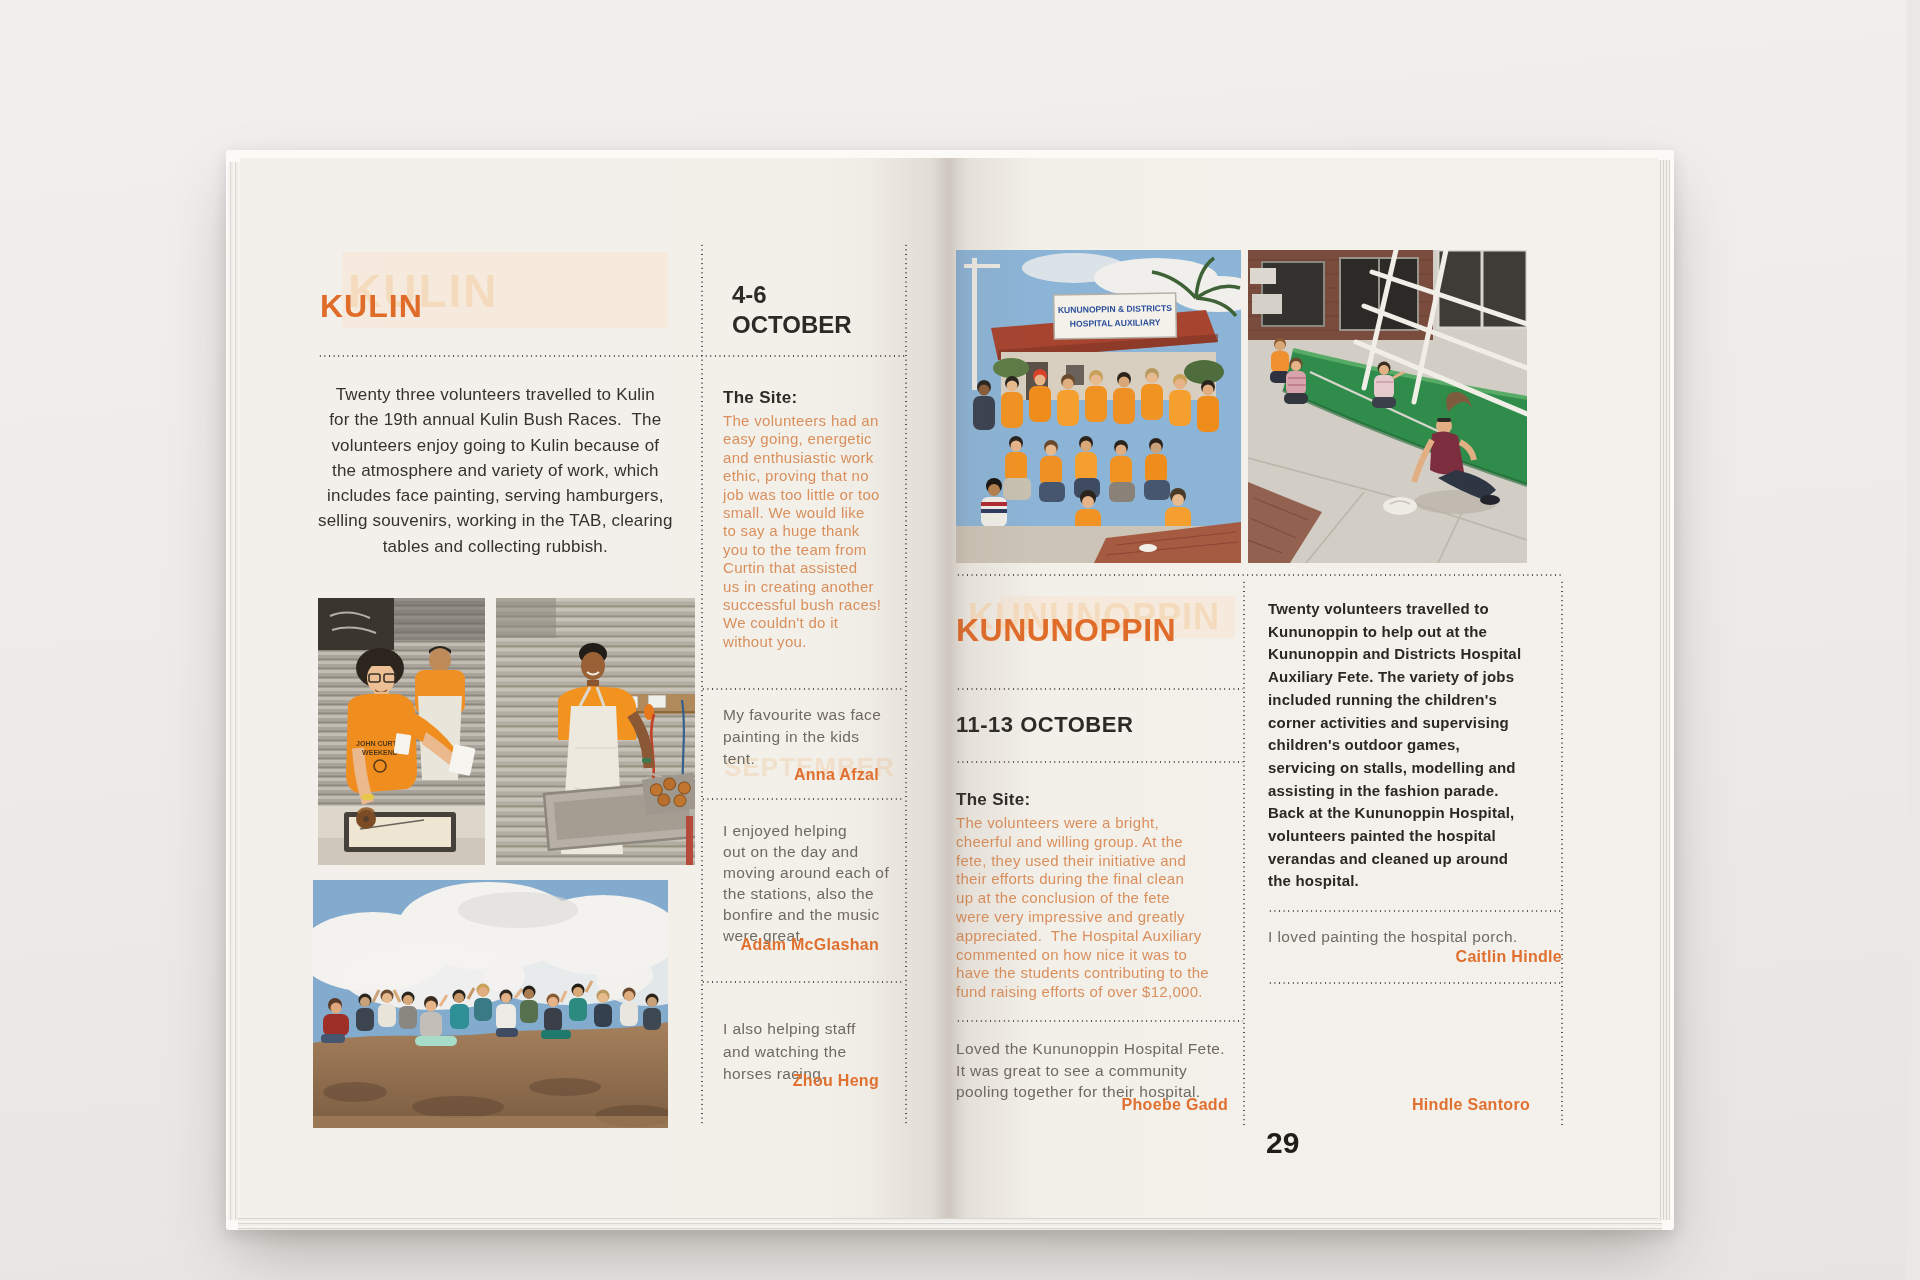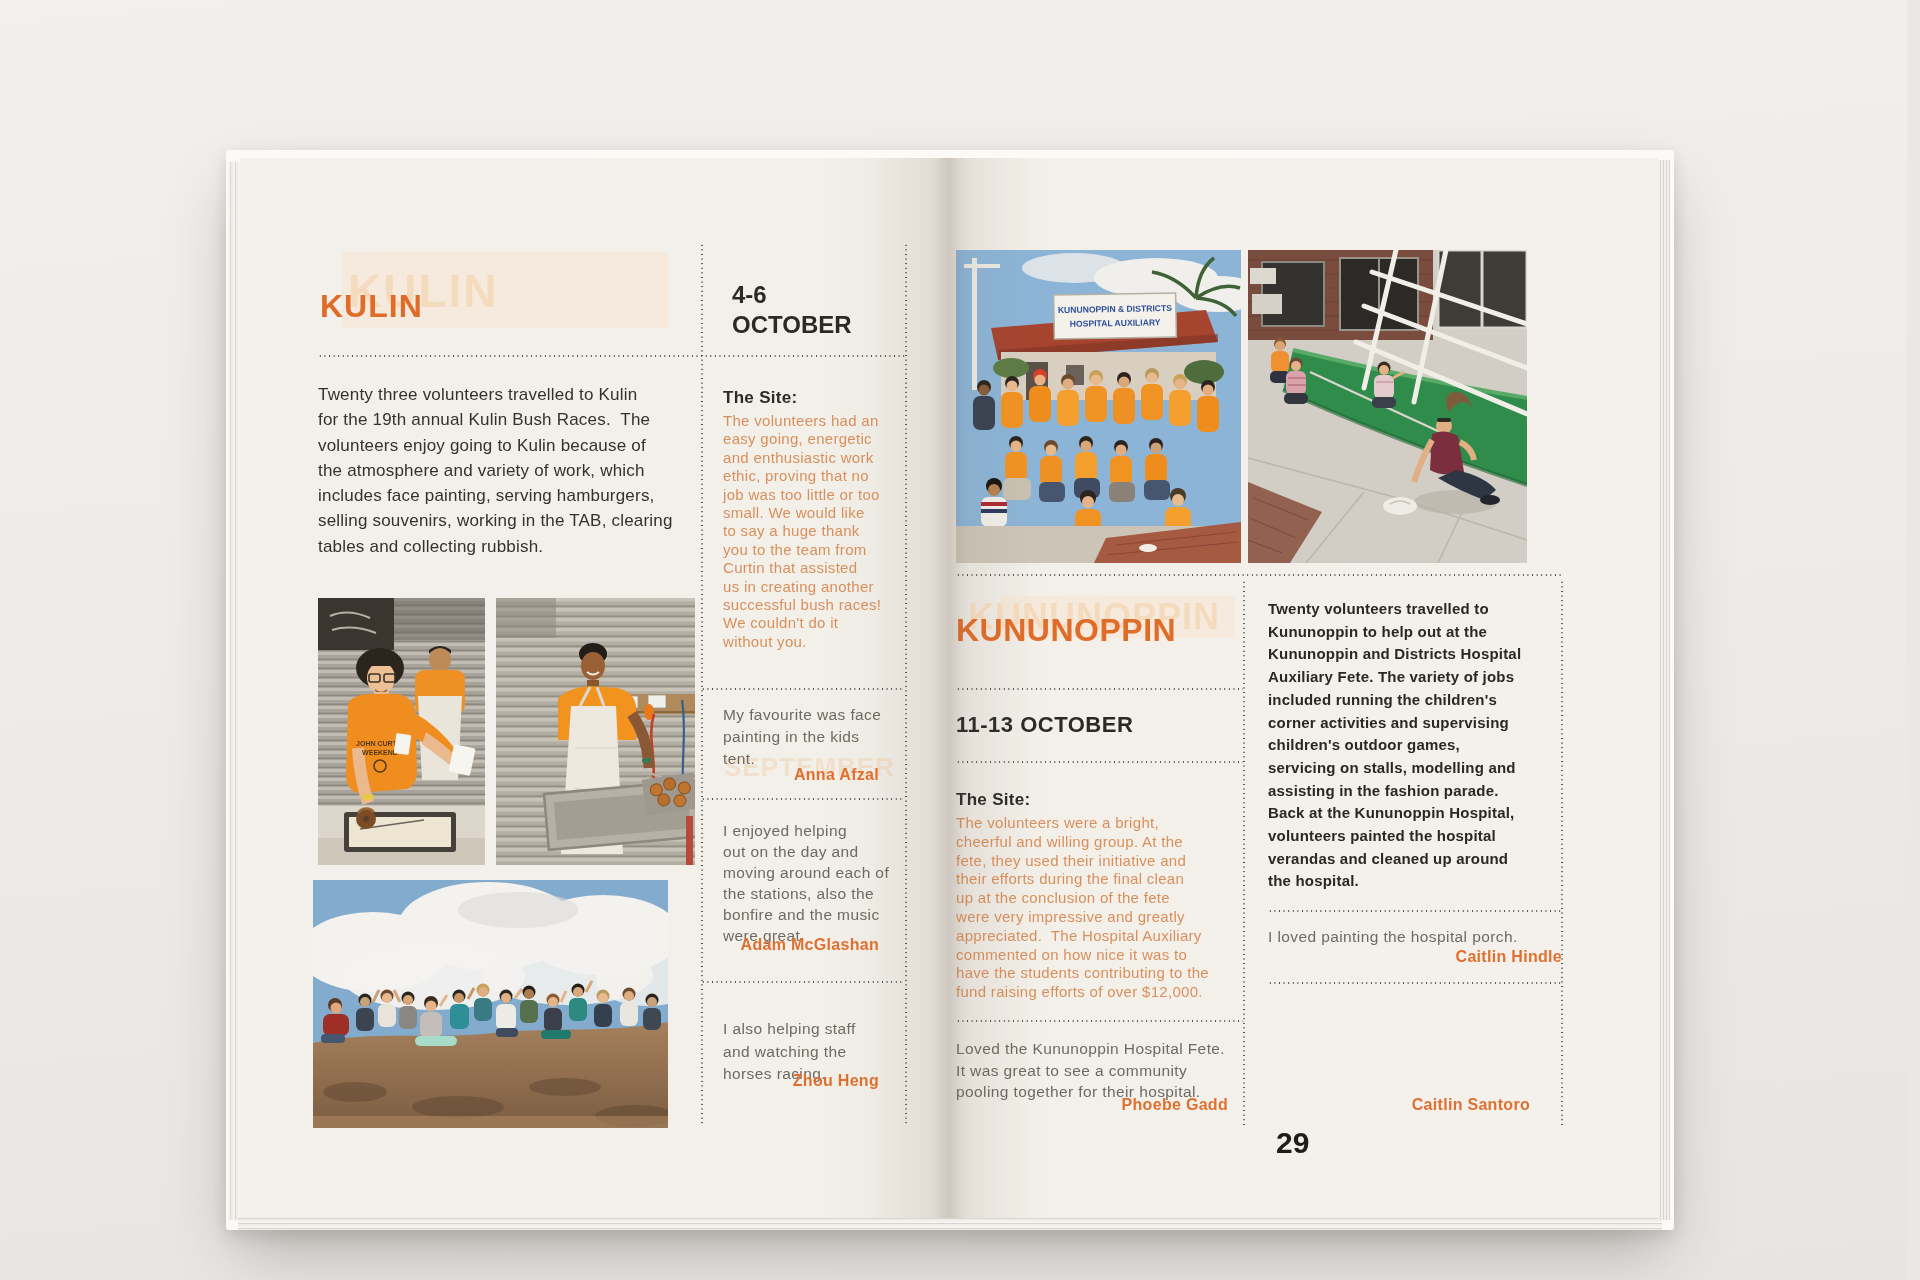--- a/index.html
+++ b/index.html
@@ -27,21 +27,21 @@
   .ghost{position:absolute;font-weight:bold;color:#f5dbbe;letter-spacing:2px;}
   .ghost-band{position:absolute;background:rgba(247,224,200,.40);border-radius:2px;}
   .title{position:absolute;font-weight:bold;font-size:32px;letter-spacing:1px;color:#e06c2a;}
   .datehdr{position:absolute;font-weight:bold;color:#2c2a26;}
   .intro{position:absolute;font-size:17px;line-height:25.3px;letter-spacing:.2px;color:#35322d;white-space:pre;}
   .site-h{position:absolute;font-size:17px;font-weight:bold;letter-spacing:.3px;color:#2e2b27;}
   .site-t{position:absolute;font-size:15px;letter-spacing:.3px;color:#d98f5c;white-space:pre;}
   .quote{position:absolute;font-size:15.5px;letter-spacing:.4px;color:#6e6a63;white-space:pre;}
   .author{position:absolute;font-size:16px;font-weight:bold;letter-spacing:.3px;color:#e0702f;text-align:right;}
   .intro-bold{position:absolute;font-weight:bold;font-size:15px;line-height:22.7px;letter-spacing:.2px;color:#2b2824;white-space:pre;}
-  .pagenum{position:absolute;font-size:30px;font-weight:bold;color:#1f1d1a;margin-left:10px;}
+  .pagenum{position:absolute;font-size:30px;font-weight:bold;color:#1f1d1a;}
   .photo{position:absolute;display:block;}
   svg text{font-family:"Liberation Sans","DejaVu Sans",sans-serif;}
 </style>
 </head>
 <body>
 
 <div id="stage">
 
   <div class="book"></div>
   <div class="stack-left"></div>
@@ -51,21 +51,21 @@
   <div class="page-right"></div>
 
   <div class="ghost-band" style="left:342px;top:252px;width:326px;height:76px;"></div>
   <div class="ghost" style="left:348px;top:264px;font-size:46px;">KULIN</div>
   <div class="title" style="left:320px;top:288px;">KULIN</div>
 
   <div class="dh" style="left:318px;top:355px;width:588px;"></div>
   <div class="dv" style="left:701px;top:243px;height:882px;"></div>
   <div class="dv" style="left:905px;top:243px;height:882px;"></div>
 
-  <div class="intro" style="left:318px;top:382px;">Twenty three volunteers travelled to Kulin
+  <div class="intro" style="left:318px;top:382px;text-align:center;">Twenty three volunteers travelled to Kulin
 for the 19th annual Kulin Bush Races.  The
 volunteers enjoy going to Kulin because of
 the atmosphere and variety of work, which
 includes face painting, serving hamburgers,
 selling souvenirs, working in the TAB, clearing
 tables and collecting rubbish.</div>
 
   <div class="datehdr" style="left:732px;top:280px;width:204px;font-size:24px;line-height:30px;text-align:left;">
     <div>4-6</div>
     <div>OCTOBER</div>
@@ -353,21 +353,21 @@
 servicing on stalls, modelling and
 assisting in the fashion parade.
 Back at the Kununoppin Hospital,
 volunteers painted the hospital
 verandas and cleaned up around
 the hospital.</div>
   <div class="dh" style="left:1268px;top:910px;width:294px;"></div>
   <div class="quote" style="left:1268px;top:928px;">I loved painting the hospital porch.</div>
   <div class="author" style="left:1300px;top:948px;width:262px;">Caitlin Hindle</div>
   <div class="dh" style="left:1268px;top:982px;width:294px;"></div>
-  <div class="author" style="left:1268px;top:1096px;width:262px;">Caitlin Santoro</div>
+  <div class="author" style="left:1268px;top:1096px;width:262px;">Hindle Santoro</div>
 
   <div class="pagenum" style="left:1266px;top:1126px;">29</div>
 
   <svg class="photo" style="left:956px;top:250px;" width="285" height="313" viewBox="0 0 285 313">
     <rect width="285" height="313" fill="#8cb4d6"></rect>
     <g fill="#f0efec">
         <ellipse cx="200" cy="28" rx="62" ry="20"></ellipse>
         <ellipse cx="262" cy="44" rx="46" ry="18"></ellipse>
         <ellipse cx="118" cy="18" rx="52" ry="15" opacity=".8"></ellipse>
       </g>

